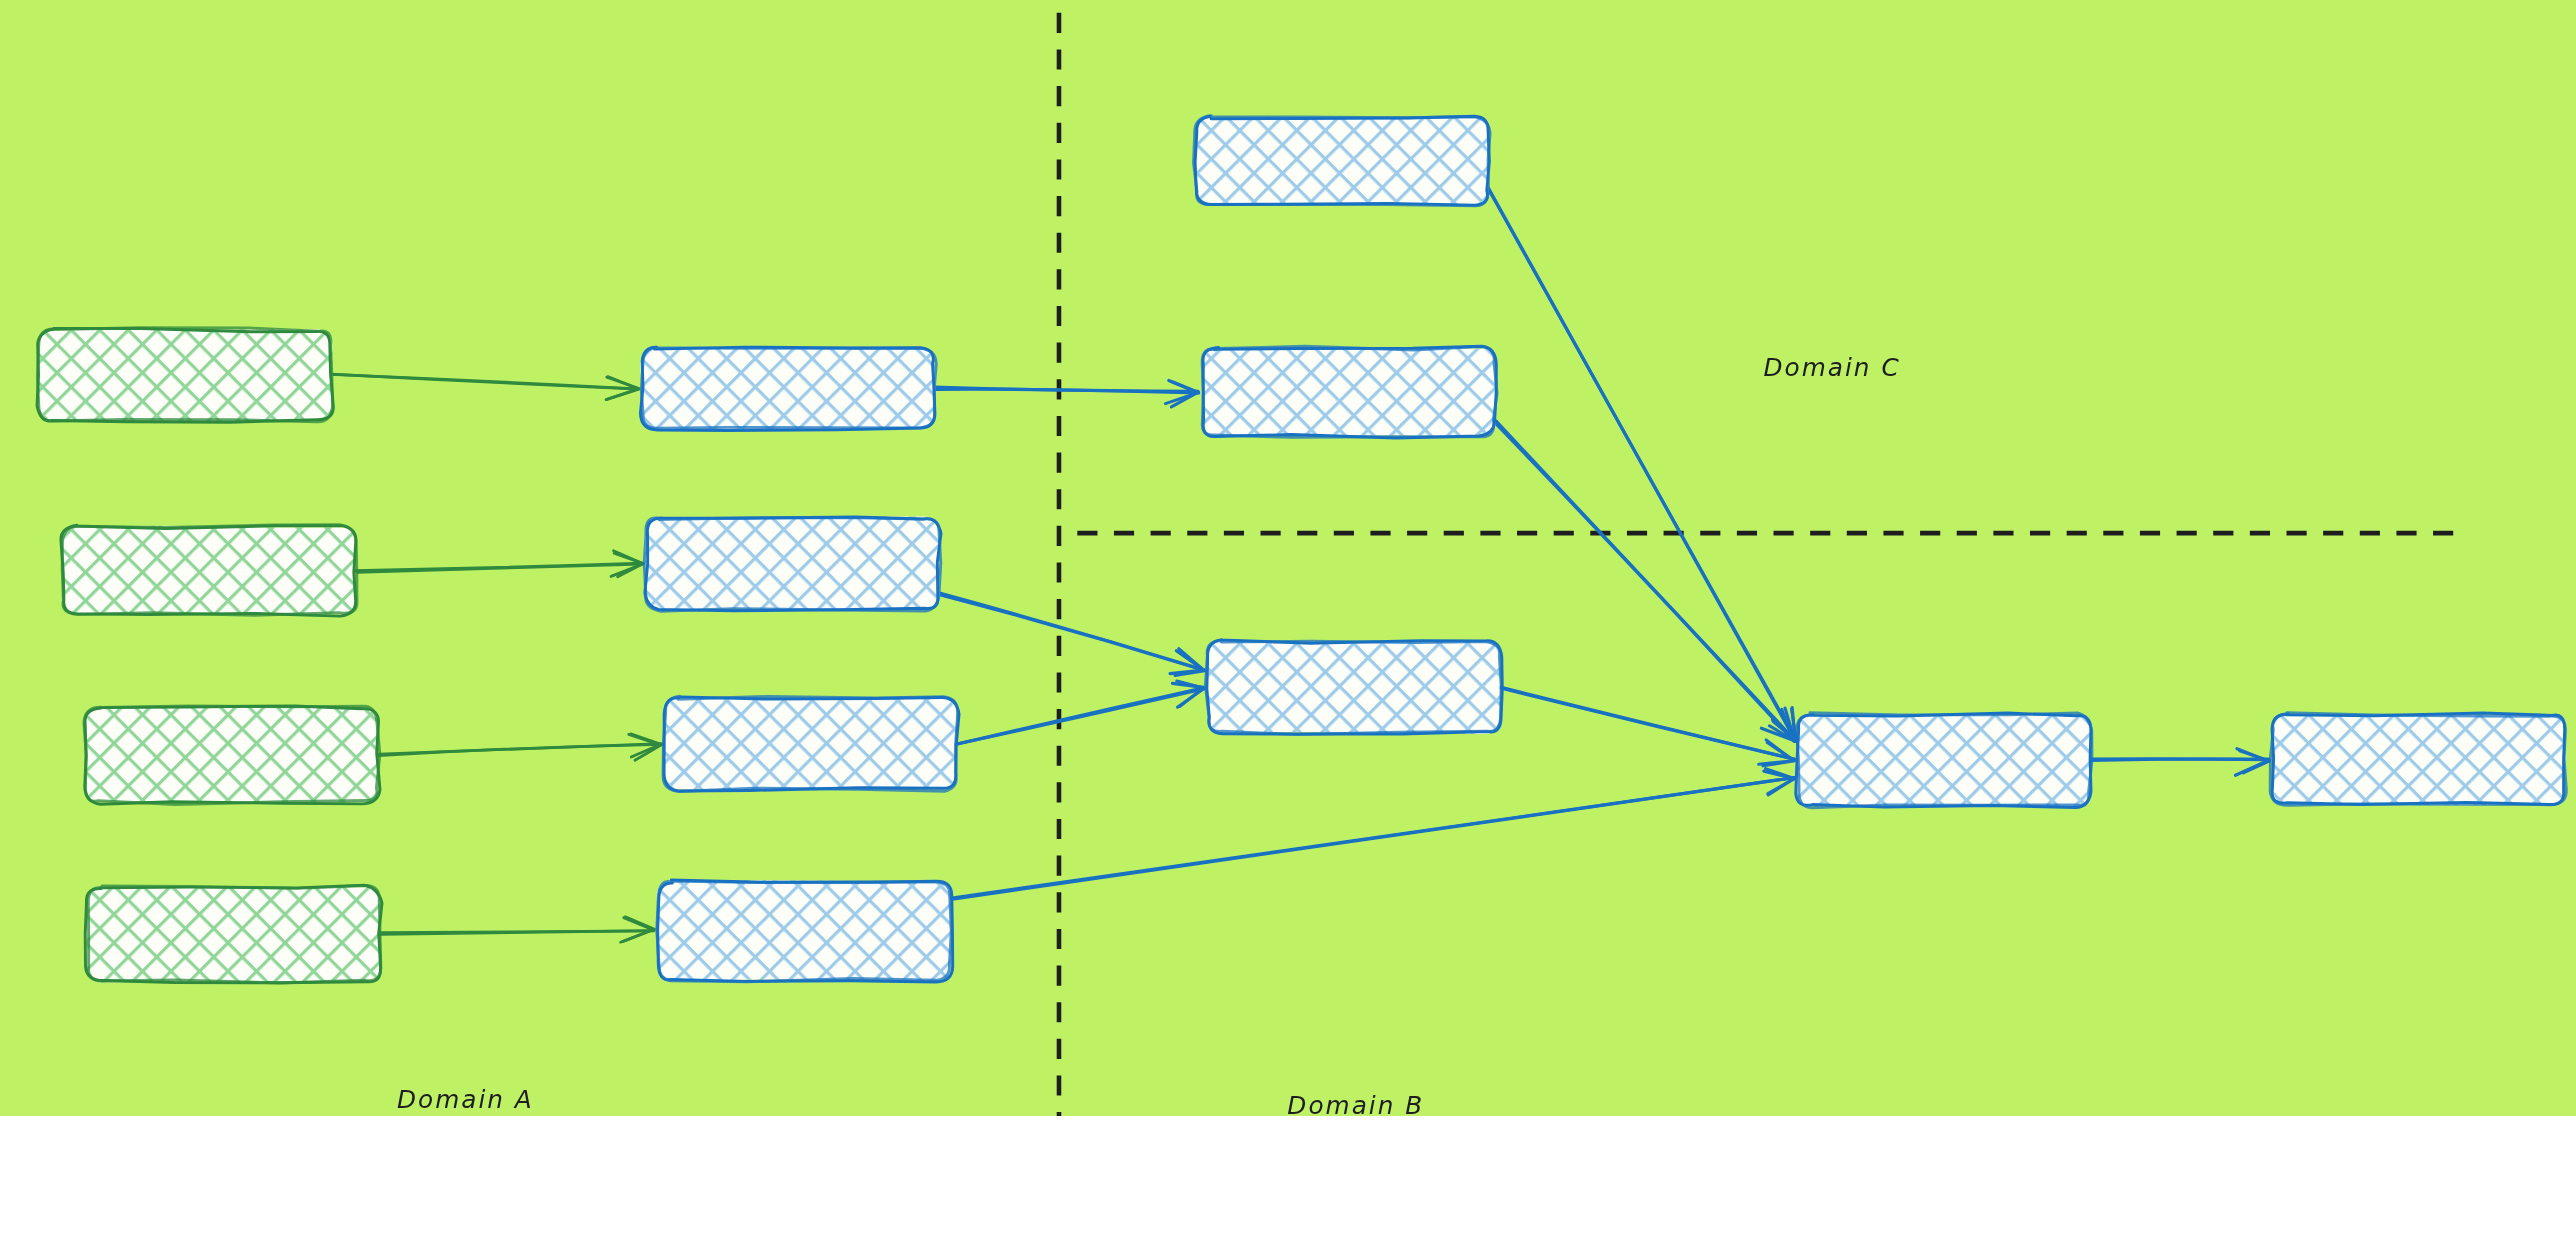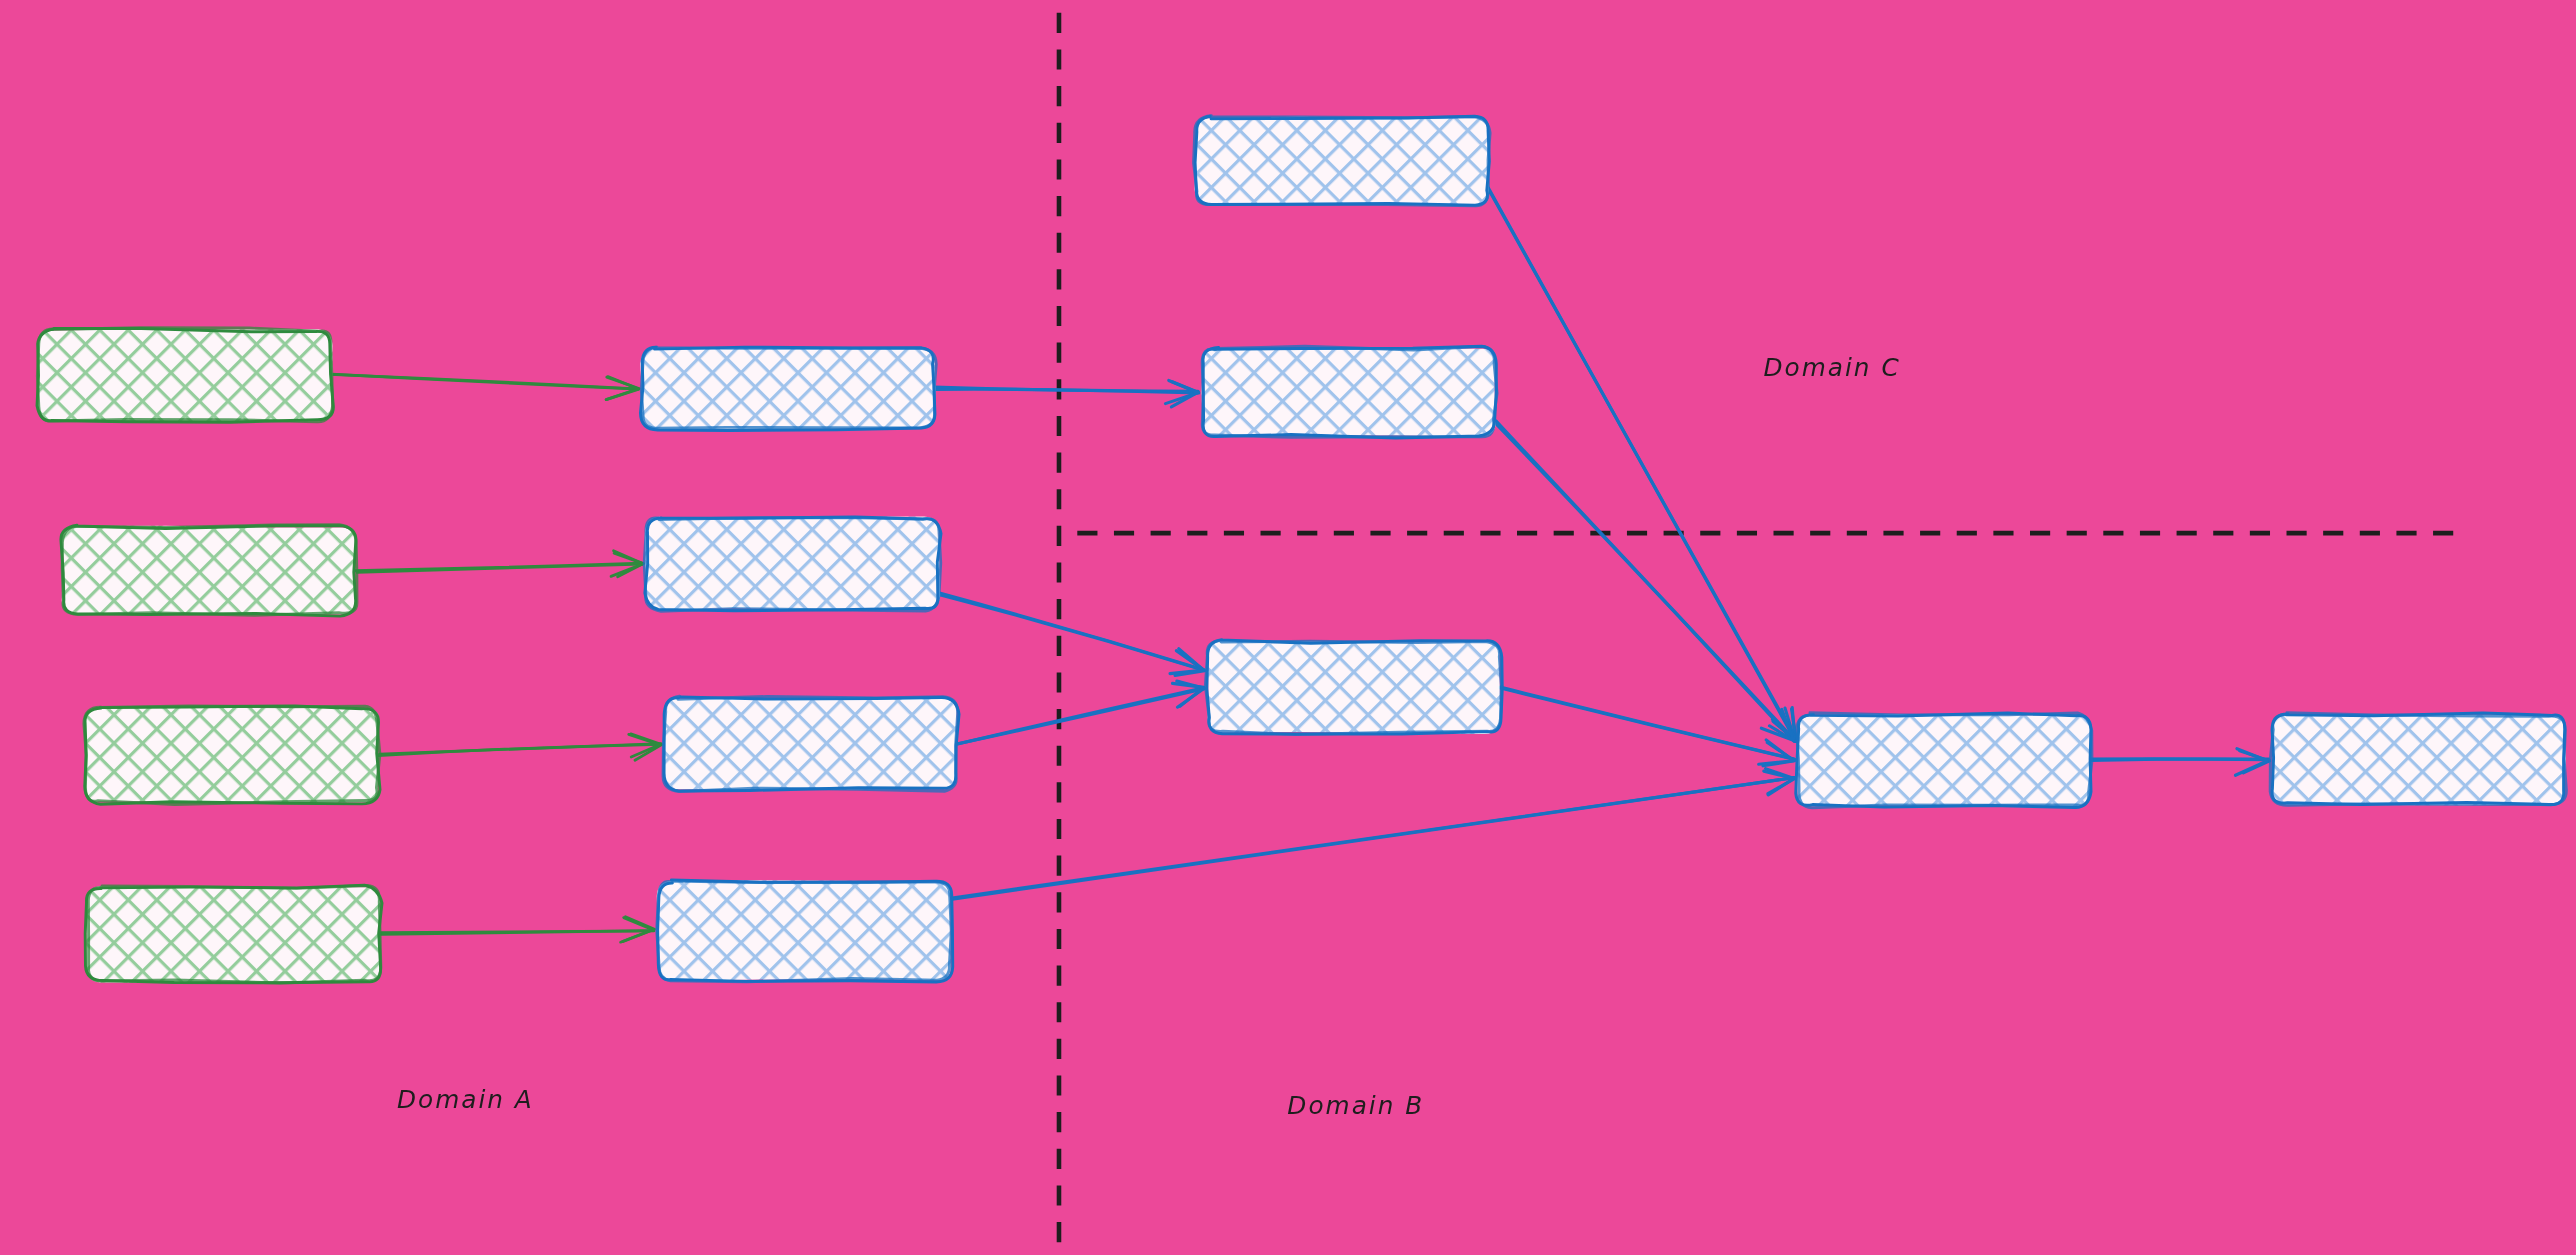--- a/index.html
+++ b/index.html
@@ -6,22 +6,22 @@
     margin: 0;
     padding: 0;
     background: #ffffff;
   }
   body {
     font-family: "DejaVu Sans", sans-serif;
   }
   #canvas-wrap {
     position: relative;
     width: 2576px;
-    height: 1255px;
-    background: #ec4899;
+    height: 1116px;
+    background: #bef264;
     overflow: hidden;
   }
   svg.diagram {
     position: absolute;
     top: 0;
     left: 0;
     width: 2576px;
     height: 1255px;
     display: block;
   }

